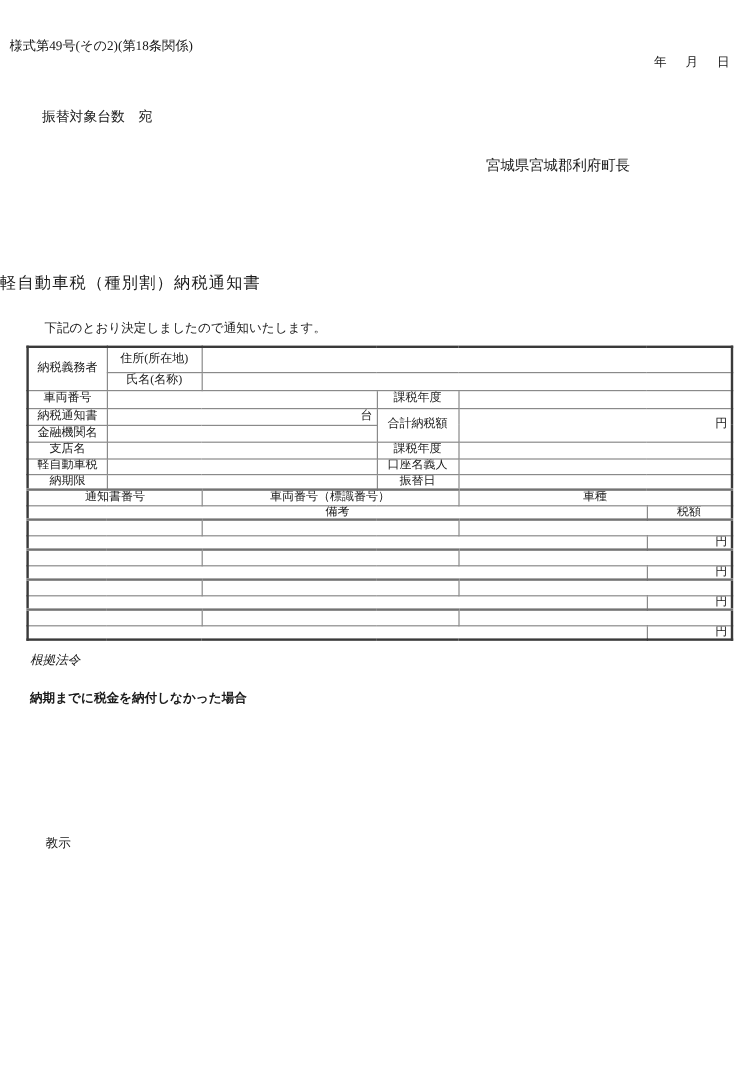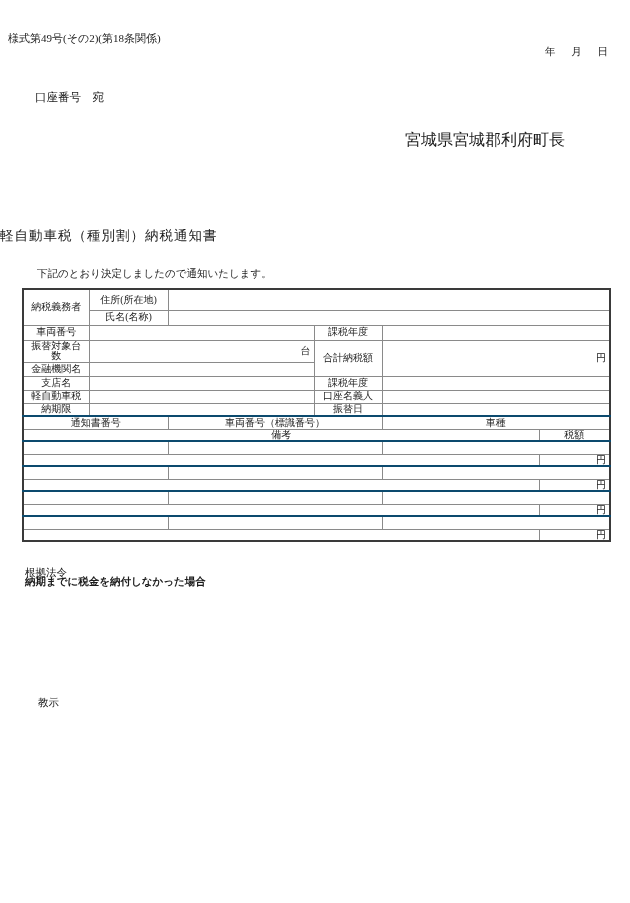--- a/index.html
+++ b/index.html
@@ -5,24 +5,24 @@
   html,body{margin:0;padding:0;}
   body{
     width:630px;height:903px;background:#ffffff;position:relative;
     font-family:"Liberation Serif","DejaVu Serif",serif;
     color:#1a1a1a;
   }
   .abs{position:absolute;white-space:nowrap;}
   .form-number{left:8px;top:31px;font-size:11px;}
   .date-line{left:545px;top:45px;width:63px;display:flex;justify-content:space-between;font-size:10.5px;}
   .addressee{left:35px;top:90px;font-size:11.5px;}
-  .issuer{left:405px;top:130px;font-size:16px;font-family:Liberation Serif, serif;}
+  .issuer{left:405px;top:130px;font-size:12px;font-family:Liberation Serif, serif;}
   .doc-title{left:0;top:227px;width:630px;font-size:13.5px;letter-spacing:1px;}
   .intro{left:37px;top:267px;font-size:10.5px;}
-  .note-legal{left:25px;top:566px;font-size:10.5px;}
+  .note-legal{left:25px;top:543px;font-size:10.5px;font-style:italic;}
   .note-late{left:25px;top:575px;font-size:10.5px;font-weight:bold;}
   .note-instruction{left:38px;top:696px;font-size:10.5px;}
 
   table.form{
     position:absolute;left:22px;top:288px;
     border-collapse:collapse;table-layout:fixed;width:587px;
     border:2px solid #3a3a3a;
     padding-left:21px;
   }
   table.form td{
@@ -32,36 +32,36 @@
     overflow:hidden;
   }
   td.lbl{text-align:center;}
   td.val{text-align:left;}
   td.num{text-align:right;}
   tr.h21{height:21px}
   tr.h15{height:15px}
   tr.h14{height:14px}
   tr.h13{height:13px}
   tr.h12{height:12px}
-  tr.thick-top td{border-top:2px solid #0c4a6e;}
+  tr.thick-top td{border-top:2px solid #737373;}
   td.sum-label{border-top:2px solid #222;border-left:2px solid #222;border-bottom:2px solid #222;}
   td.sum-value{border-top:2px solid #222;border-right:2px solid #222;border-bottom:2px solid #222;}
 </style>
 </head>
 <body>
 
 <div class="abs form-number">様式第49号(その2)(第18条関係)</div>
 
 <div class="abs date-line">
   <span>年</span>
   <span>月</span>
   <span>日</span>
 </div>
 
-<div class="abs addressee">口座番号　宛</div>
+<div class="abs addressee">振替対象台数　宛</div>
 <div class="abs issuer">宮城県宮城郡利府町長</div>
 <div class="abs doc-title">軽自動車税（種別割）納税通知書</div>
 <div class="abs intro">下記のとおり決定しましたので通知いたします。</div>
 
 <table class="form">
   <colgroup>
     <col style="width:66px">
       <col style="width:79px">
       <col style="width:146px">
     <col style="width:68px">
@@ -78,21 +78,21 @@
       <td class="lbl">氏名(名称)</td>
       <td class="val" colspan="4"></td>
     </tr>
     <tr class="h15">
       <td class="lbl">車両番号</td>
       <td class="val" colspan="2"></td>
       <td class="lbl">課税年度</td>
       <td class="val" colspan="2"></td>
     </tr>
     <tr class="h14">
-      <td class="lbl">振替対象台数</td>
+      <td class="lbl">納税通知書</td>
       <td class="num" colspan="2">台</td>
       <td class="lbl sum-label" rowspan="2">合計納税額</td>
       <td class="num sum-value" rowspan="2" colspan="2">円</td>
     </tr>
     <tr class="h14">
       <td class="lbl">金融機関名</td>
       <td class="val" colspan="2"></td>
     </tr>
     <tr class="h14">
       <td class="lbl">支店名</td>

